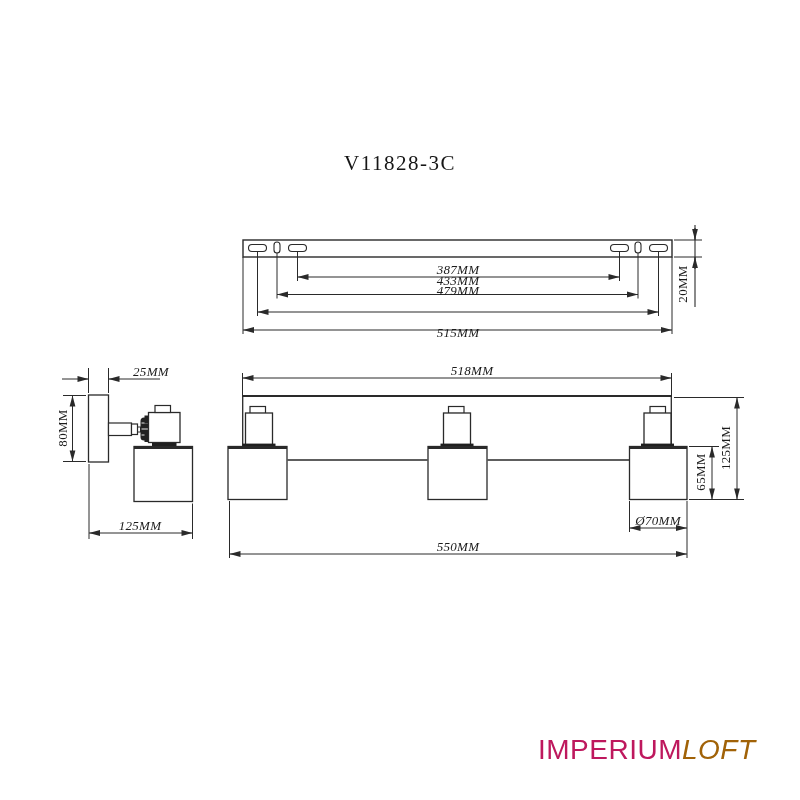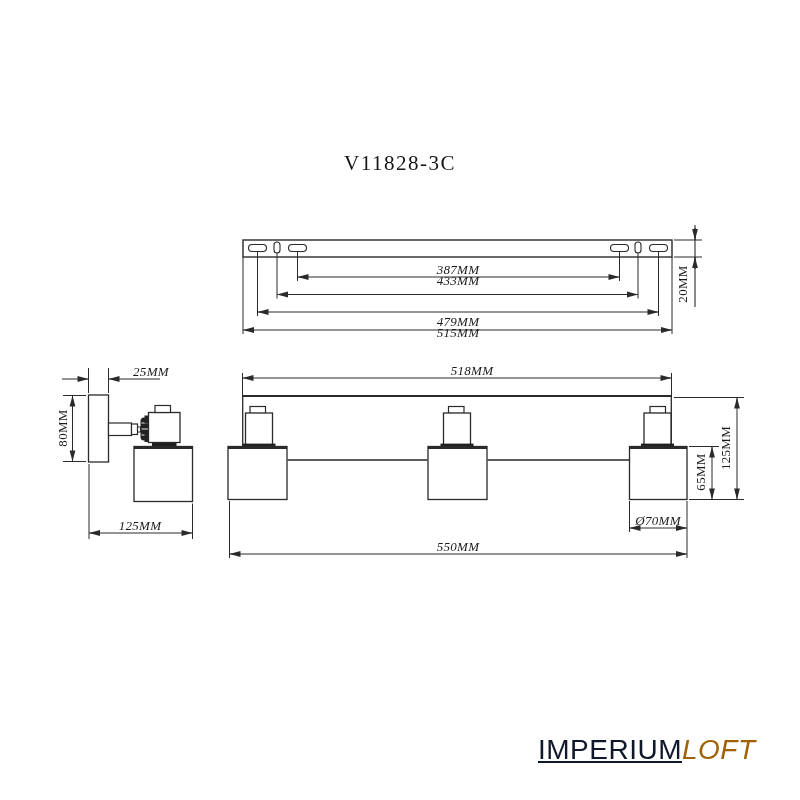--- a/index.html
+++ b/index.html
@@ -6,21 +6,21 @@
   #canvas{position:relative;width:800px;height:800px;background:#ffffff;overflow:hidden;
           font-family:"Liberation Serif",serif;padding-left:16px;}
   #linework{position:absolute;left:0;top:0;}
   .title{position:absolute;left:400px;top:151px;transform:translateX(-50%);
          font-size:21px;letter-spacing:1.5px;color:#161616;white-space:nowrap;}
   .dim{position:absolute;font-size:13px;letter-spacing:.3px;color:#1c1c1c;white-space:nowrap;}
   .dim.h{transform:translateX(-50%);font-style:italic;}
   .dim.v{transform:translate(-50%,-50%) rotate(-90deg);}
   .logo{position:absolute;left:538px;top:734px;font-family:"Liberation Sans",sans-serif;
         font-size:28px;font-weight:300;letter-spacing:.5px;white-space:nowrap;}
-  .logo .p1{color:#0f172a;text-decoration:underline;}
+  .logo .p1{color:#be185d;}
   .logo .p2{color:#a16207;font-style:italic;}
 </style>
 </head>
 <body>
 
 <div id="canvas">
 
   <svg id="linework" width="800" height="800" viewBox="0 0 800 800">
     <defs>
       <marker id="arw" markerUnits="userSpaceOnUse" markerWidth="12" markerHeight="9" viewBox="0 0 12 9" refX="11.3" refY="4.5" orient="auto-start-reverse">
@@ -123,21 +123,21 @@
         <line x1="629.5" y1="528" x2="687" y2="528" marker-start="url(#arw)" marker-end="url(#arw)"></line>
         <line x1="229.5" y1="554" x2="687" y2="554" marker-start="url(#arw)" marker-end="url(#arw)"></line>
       </g>
     </g>
   </svg>
 
   <div class="title">V11828-3C</div>
 
   <div class="dim h" style="left:458px;top:262px">387MM</div>
   <div class="dim h" style="left:458px;top:273px">433MM</div>
-  <div class="dim h" style="left:458px;top:314px">479MM</div>
+  <div class="dim h" style="left:458px;top:283px">479MM</div>
   <div class="dim h" style="left:458px;top:325px">515MM</div>
   <div class="dim v" style="left:683px;top:284px">20MM</div>
 
   <div class="dim h" style="left:151px;top:364px">25MM</div>
   <div class="dim v" style="left:63px;top:428px">80MM</div>
   <div class="dim h" style="left:140px;top:518px">125MM</div>
 
   <div class="dim h" style="left:472px;top:363px">518MM</div>
   <div class="dim v" style="left:726px;top:448px">125MM</div>
   <div class="dim v" style="left:701px;top:472px">65MM</div>

